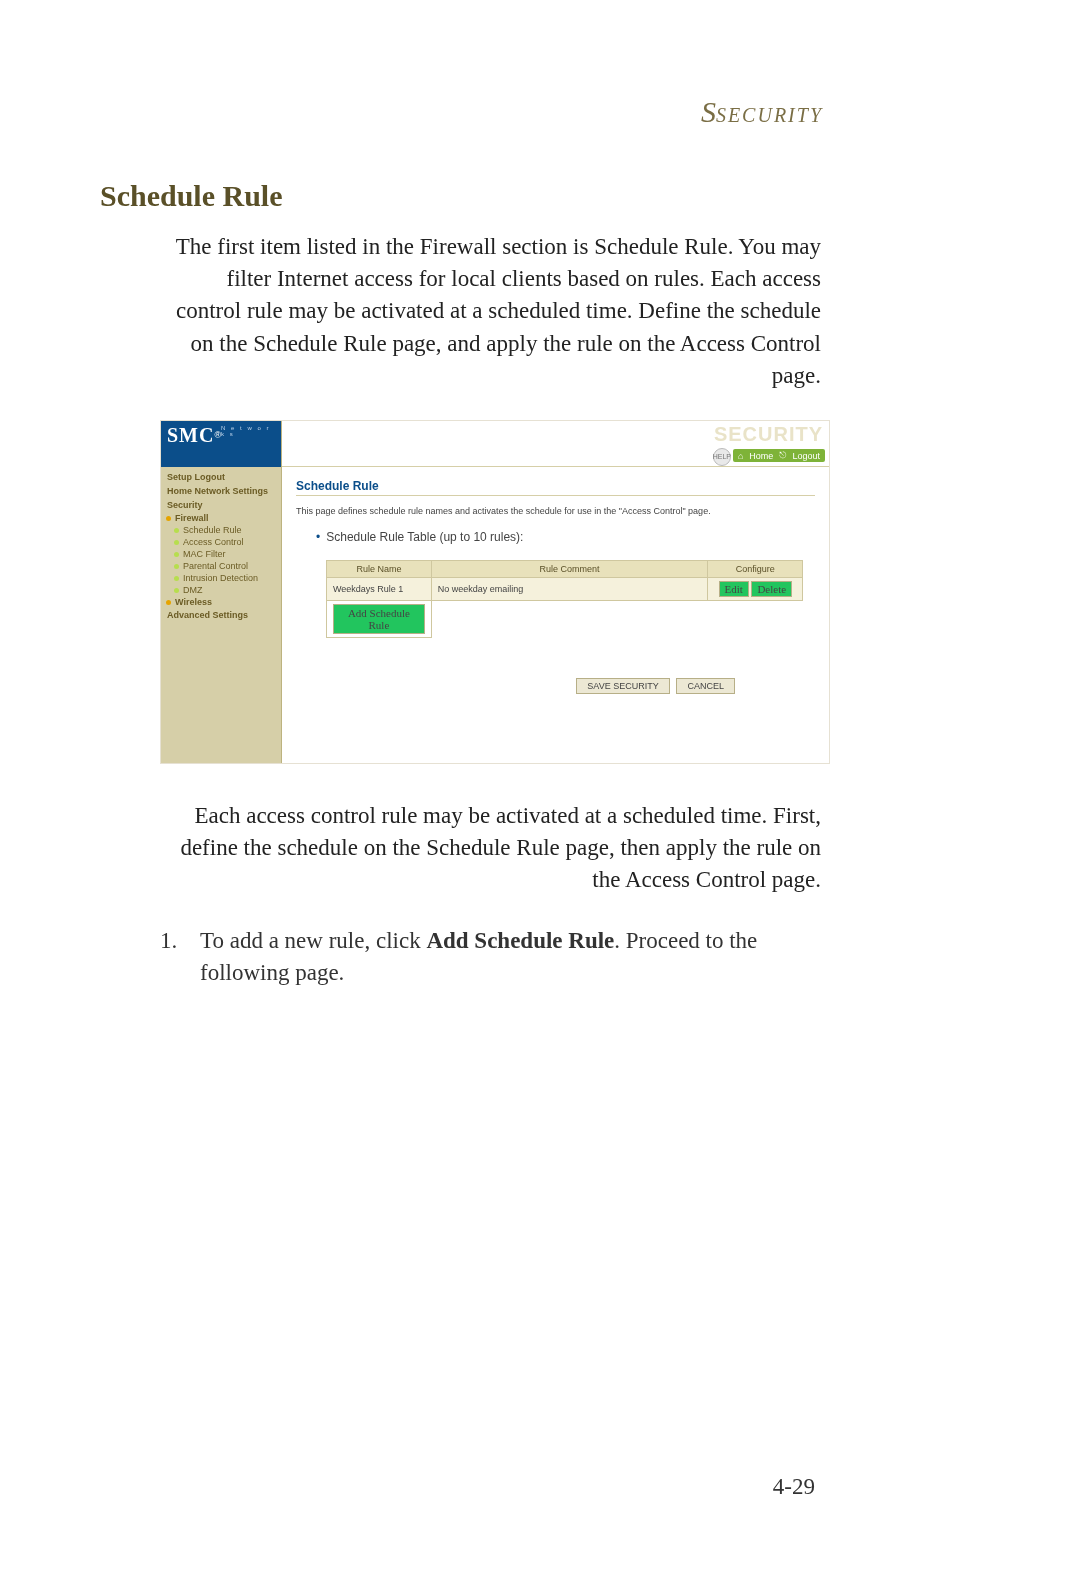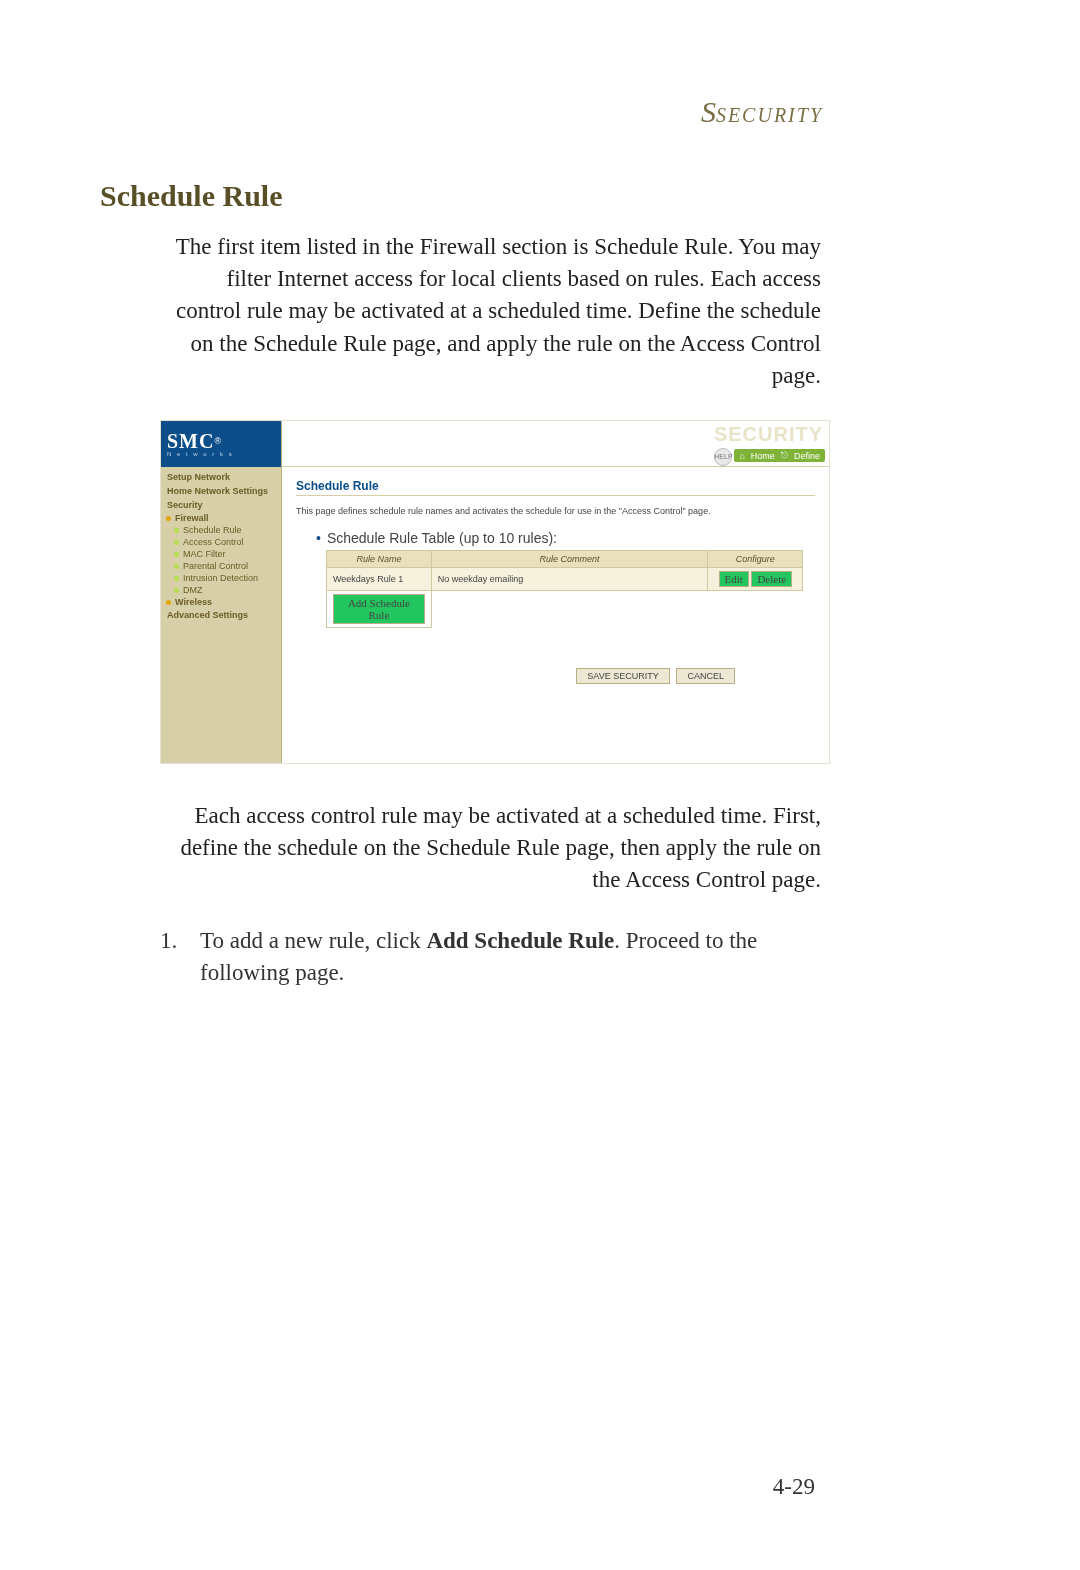--- a/index.html
+++ b/index.html
@@ -71,21 +71,21 @@
     display: flex;
     flex-direction: column;
   }
   .ss-logo-cell {
     background: #0b4e8a;
     height: 46px;
     box-sizing: border-box;
     padding: 4px 6px;
     color: #fff;
     display: flex;
-    flex-direction: column;
+    flex-direction: row;
     justify-content: center;
   }
   .ss-logo-text {
     font-family: 'Times New Roman', serif;
     font-weight: bold;
     font-size: 20px;
     letter-spacing: 1px;
     line-height: 1;
   }
   .ss-logo-sub {
@@ -182,23 +182,23 @@
   }
   .ss-title-underline {
     border-bottom: 1px solid #d6cfa8;
     margin-bottom: 10px;
   }
   .ss-desc {
     font-size: 9px;
     margin-bottom: 14px;
   }
   .ss-table-caption {
-    font-size: 14px;
+    font-size: 12px;
     margin-left: 20px;
-    margin-bottom: 4px;
+    margin-bottom: 16px;
   }
   .ss-table-caption::before {
     content: "•";
     color: #0b4e8a;
     margin-right: 6px;
   }
   .ss-table {
     border-collapse: collapse;
     width: 92%;
     margin-left: 30px;
@@ -207,21 +207,20 @@
   .ss-table th, .ss-table td {
     border: 1px solid #cfc79f;
     padding: 3px 6px;
     text-align: center;
     background: #f5f1dc;
   }
   .ss-table th {
     background: #e8e1bb;
     font-weight: normal;
     color: #5a5028;
-    font-style: italic;
   }
   .ss-table td.left { text-align: left; }
   .ss-mini-btn {
     background: #22c55e;
     border: 1px solid #b7af87;
     font-size: 11px;
     padding: 1px 5px;
     color: #444;
     font-family: Liberation Serif, serif;
     cursor: pointer;
@@ -268,21 +267,21 @@
 
   <div class="screenshot-box">
     <div class="ss-sidebar">
       <div class="ss-logo-cell">
         <div>
           <span class="ss-logo-text">SMC</span><sup style="font-size:9px;">®</sup>
         </div>
         <div class="ss-logo-sub">N e t w o r k s</div>
       </div>
       <div class="ss-nav">
-        <div class="ss-nav-item">Setup Network</div>
+        <div class="ss-nav-item">Setup Logout</div>
         <div class="ss-nav-item">Home Network Settings</div>
         <div class="ss-nav-item">Security</div>
         <div class="ss-nav-sub">Firewall</div>
         <div class="ss-nav-sub2">Schedule Rule</div>
         <div class="ss-nav-sub2">Access Control</div>
         <div class="ss-nav-sub2">MAC Filter</div>
         <div class="ss-nav-sub2">Parental Control</div>
         <div class="ss-nav-sub2">Intrusion Detection</div>
         <div class="ss-nav-sub2">DMZ</div>
         <div class="ss-nav-sub">Wireless</div>
@@ -291,21 +290,21 @@
     </div>
     <div class="ss-main">
       <div class="ss-topbar">
         <div class="ss-topbar-brand">SECURITY</div>
         <div style="display:flex;align-items:center;">
           <div class="ss-help-icon">HELP</div>
           <div class="ss-topbar-links">
             <span>⌂</span>
             <span>Home</span>
             <span>⎋</span>
-            <span>Define</span>
+            <span>Logout</span>
           </div>
         </div>
       </div>
       <div class="ss-content">
         <div class="ss-title">Schedule Rule</div>
         <div class="ss-title-underline"></div>
         <div class="ss-desc">This page defines schedule rule names and activates the schedule for use in the "Access Control" page.</div>
         <div class="ss-table-caption">Schedule Rule Table (up to 10 rules):</div>
         <table class="ss-table">
           <tbody>

